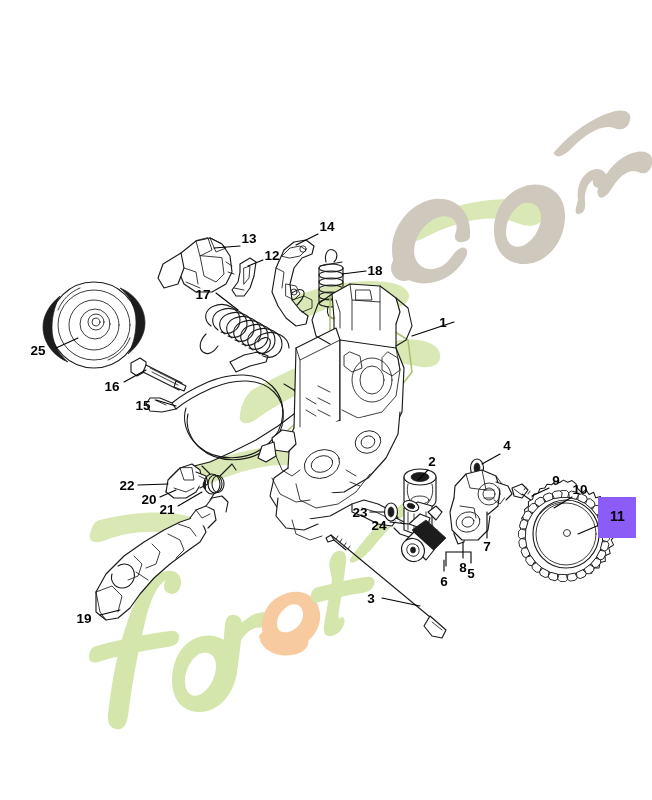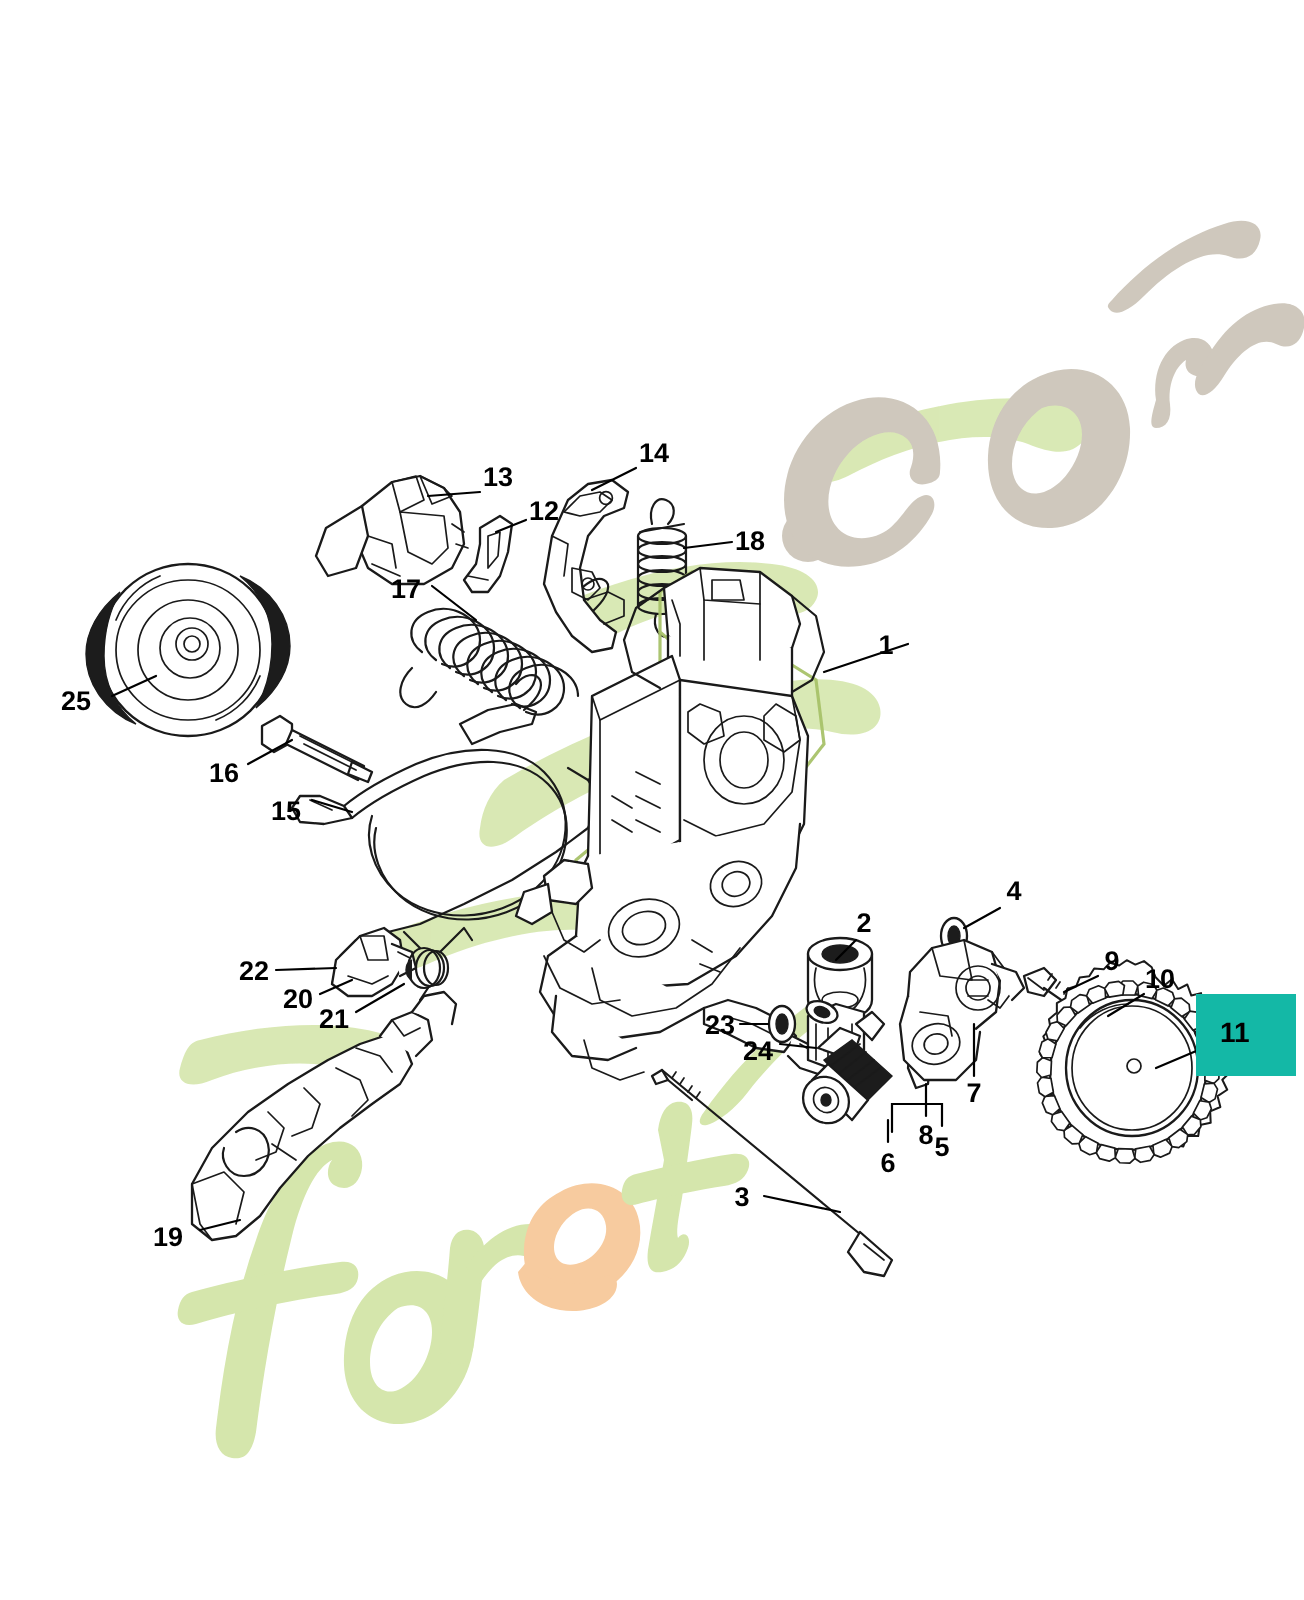--- a/index.html
+++ b/index.html
@@ -589,17 +589,17 @@
       <text class="callout-num" text-anchor="middle" x="84" y="623">19</text>
       <text class="callout-num" text-anchor="middle" x="149" y="504">20</text>
       <text class="callout-num" text-anchor="middle" x="167" y="514">21</text>
       <text class="callout-num" text-anchor="middle" x="127" y="490">22</text>
       <text class="callout-num" text-anchor="middle" x="360" y="517">23</text>
       <text class="callout-num" text-anchor="middle" x="379" y="530">24</text>
     </g>
 
   </svg>
 
-  <div id="highlight-box" style="left: 598px; top: 497px; width: 50px; height: 41px; background: #14b8a6;">
+  <div id="highlight-box" style="left: 598px; top: 497px; width: 38px; height: 41px; background: #8b5cf6;">
     <span id="highlight-label" style="position: absolute; left: 12px; top: 11px; font: 700 14px &quot;Liberation Sans&quot;, sans-serif; color: rgb(0, 0, 0);">11</span>
   </div>
 
 </div>
 
 </body></html>

